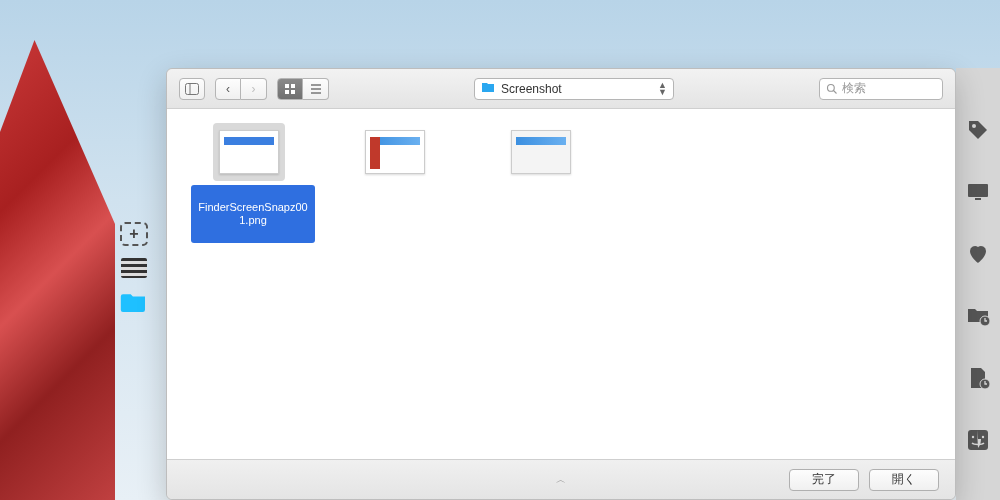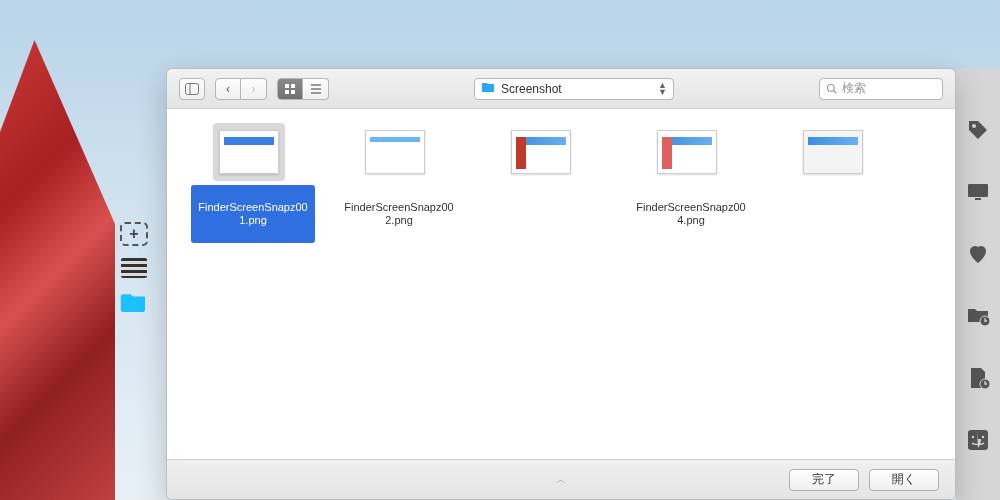--- a/index.html
+++ b/index.html
@@ -169,42 +169,25 @@
       <div class="file selected">
         <div class="thumb-wrap">
           <div class="thumb t1">
             <div class="tb-bar"></div>
           </div>
         </div>
         <div class="fname">FinderScreenSnapz001.png</div>
       </div>
       <div class="file">
         <div class="thumb-wrap">
-          <div class="thumb t2">
-            <div class="tb-bar"></div>
-          </div>
-        </div>
-        <div class="fname">FinderScreenSnapz002.png</div>
-      </div>
-      <div class="file">
-        <div class="thumb-wrap">
           <div class="thumb t3">
             <div class="tb-bar"></div>
             <div class="tb-side"></div>
           </div>
         </div>
-      </div>
-      <div class="file">
-        <div class="thumb-wrap">
-          <div class="thumb t4">
-            <div class="tb-bar"></div>
-            <div class="tb-side"></div>
-          </div>
-        </div>
-        <div class="fname">FinderScreenSnapz004.png</div>
       </div>
       <div class="file">
         <div class="thumb-wrap">
           <div class="thumb t6">
             <div class="tb-bar"></div>
           </div>
         </div>
       </div>
     </div>
 

